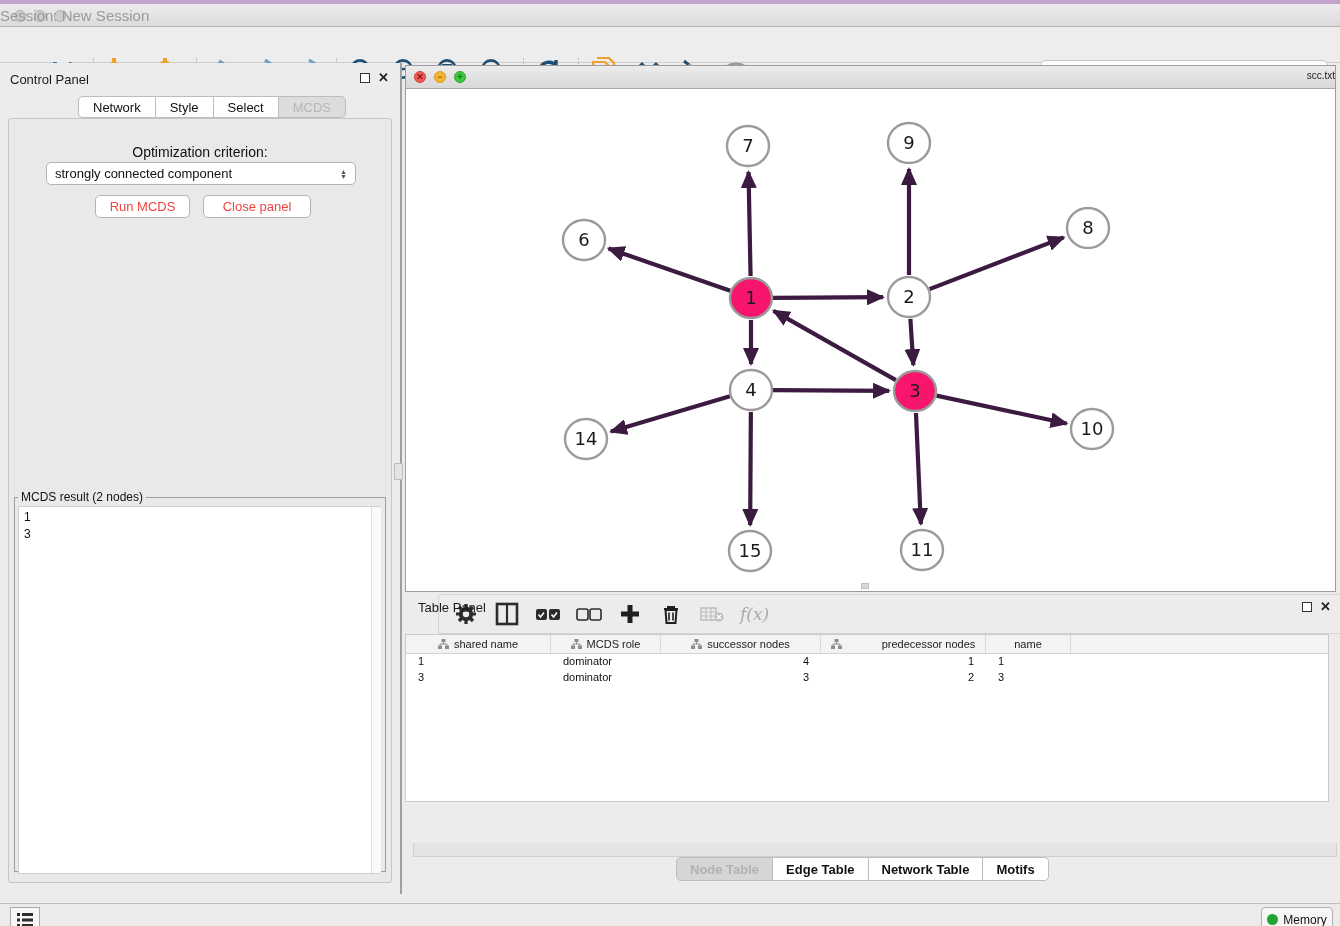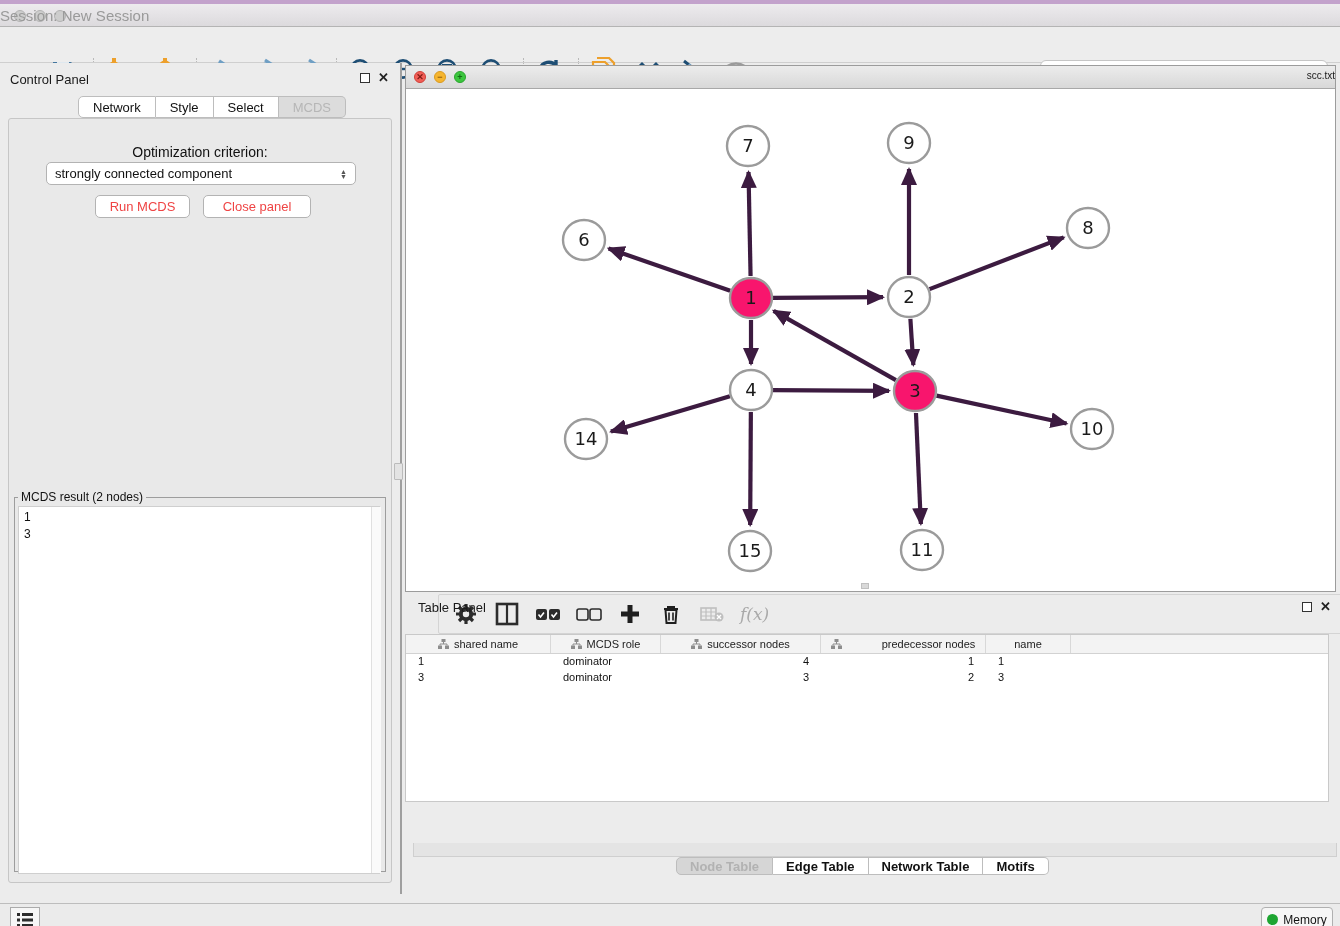--- a/index.html
+++ b/index.html
@@ -85,21 +85,21 @@
   #fx-label { font-family:"DejaVu Serif",serif; font-style:italic; font-size:17px; color:#a9a9a9; }
   #data-table { left:8px; top:77px; width:924px; height:168px; background:#fff;
     border:1px solid #c9c9c9; }
   #table-header { display:flex; height:19px; background:#f3f3f3; border-bottom:1px solid #d2d2d2; }
   .th { display:flex; align-items:center; justify-content:center; gap:5px;
     font-size:11px; color:#222; border-right:1px solid #d8d8d8; }
   .tr { display:flex; height:16px; }
   .td { font-size:11px; color:#111; padding:1px 12px 0 12px; }
   #tp-scrollstrip { left:8px; top:249px; width:924px; height:14px; background:#e4e4e4;
     border:1px solid #cfcfcf; border-top:none; }
-  #tp-tabs { left:271px; top:263px; height:18px; display:flex; }
+  #tp-tabs { left:271px; top:263px; height:24px; display:flex; }
   .tp-tab { padding:0 13px; font-size:13px; font-weight:bold; display:flex; align-items:center;
     background:#fff; border:1px solid #bdbdbd; border-left:none; color:#111; }
   .tp-tab:first-child { border-left:1px solid #bdbdbd; border-radius:5px 0 0 5px; }
   .tp-tab:last-child { border-radius:0 5px 5px 0; }
   .tp-tab.active-gray { background:#d6d6d6; color:#b2b2b2; }
 
   
   #statusbar { left:0; top:894px; width:1340px; height:32px; background:#ebebeb;
     border-top:1px solid #bdbdbd;margin-top:9px; }
   #list-button { left:10px; top:3px; width:30px; height:25px; background:#f6f6f6;

